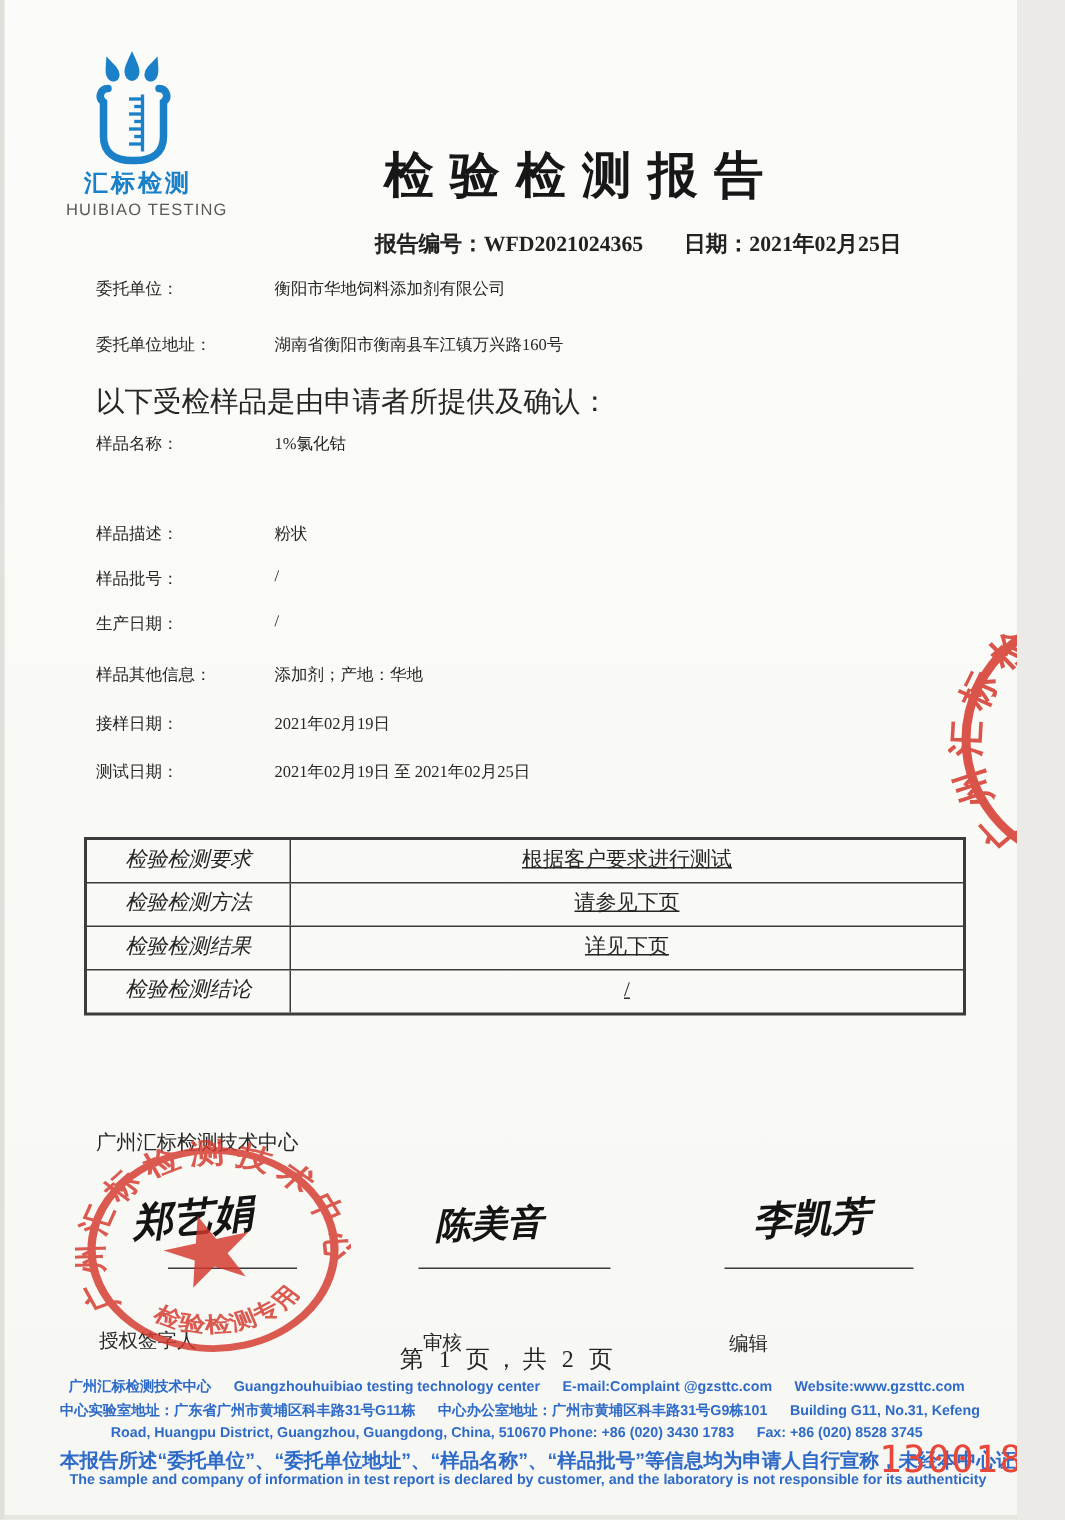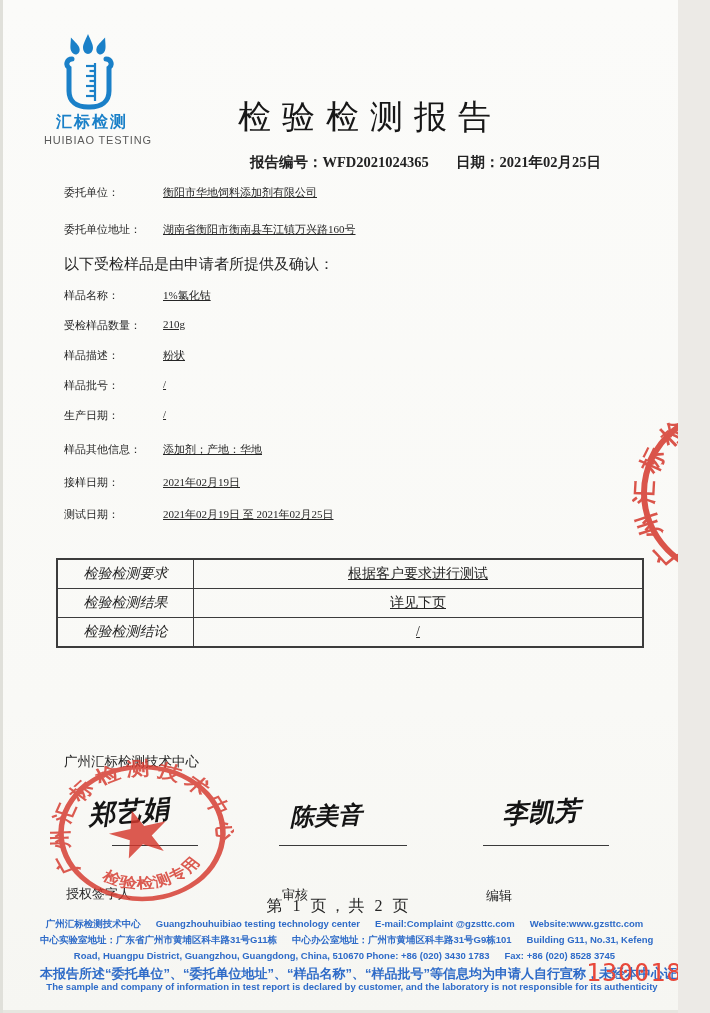--- a/index.html
+++ b/index.html
@@ -6,27 +6,27 @@
   body{width:710px;height:1013px;background:#eceae6;font-family:"Liberation Serif","DejaVu Serif",serif;}
   .page{position:relative;width:678px;height:1013px;overflow:hidden;color:#2b2b2b;
         background:linear-gradient(180deg,#fbfbf9 0%,#f9f9f6 70%,#f6f6f2 100%);
         box-shadow:inset 3px 0 0 #e0e0da, inset 0 -3px 0 #e6e6e0;}
   .abs{position:absolute;}
   
   .logo-cn{position:absolute;left:56px;top:112px;font-size:16px;font-weight:bold;color:#1a80c8;
            letter-spacing:2px;font-family:"Liberation Sans",sans-serif;}
   .logo-en{position:absolute;left:44px;top:134px;font-size:11px;color:#5a5a5a;letter-spacing:.8px;
            font-family:"Liberation Sans",sans-serif;}
-  .title{position:absolute;left:238px;top:95px;font-size:33px;font-weight:normal;letter-spacing:11px;color:#171717;}
+  .title{position:absolute;left:256px;top:95px;font-size:33px;font-weight:bold;letter-spacing:11px;color:#171717;}
   .rline{position:absolute;top:153px;font-size:14.5px;font-weight:bold;color:#222;}
   
   .frow{position:absolute;left:64px;width:620px;font-size:11px;color:#262626;}
   .flabel{display:inline-block;}
-  .fvalue{position:absolute;left:99px;white-space:nowrap;text-decoration:underline;}
-  .note{position:absolute;left:64px;top:255px;font-size:15px;color:#262626;}
+  .fvalue{position:absolute;left:119px;white-space:nowrap;}
+  .note{position:absolute;left:64px;top:255px;font-size:19px;color:#262626;}
   
   .qtable{position:absolute;left:56px;top:558px;width:584px;border:2px solid #3c3c3c;background:transparent;}
   .trow{display:flex;height:28px;border-top:1px solid #3c3c3c;font-size:14px;color:#262626;}
   .trow:first-child{border-top:none;}
   .tl{width:135px;border-right:1px solid #3c3c3c;text-align:center;line-height:28px;font-style:italic;}
   .tv{flex:1;text-align:center;line-height:28px;text-decoration:underline;}
   
   .org{position:absolute;left:64px;top:753px;font-size:13.5px;color:#262626;}
   .sig{position:absolute;font-style:italic;font-weight:bold;color:#141414;white-space:nowrap;
        font-family:"DejaVu Serif",serif;}
@@ -69,32 +69,35 @@
   <div class="logo-en">HUIBIAO TESTING</div>
 
   <div class="title">检验检测报告</div>
   <div class="rline" style="left:250px"><span>报告编号：</span><span>WFD2021024365</span></div>
   <div class="rline" style="left:456px"><span>日期：</span><span>2021年02月25日</span></div>
 
   <div class="frow" style="top:185px"><span class="flabel">委托单位：</span><span class="fvalue">衡阳市华地饲料添加剂有限公司</span></div>
   <div class="frow" style="top:222px"><span class="flabel">委托单位地址：</span><span class="fvalue">湖南省衡阳市衡南县车江镇万兴路160号</span></div>
   <div class="note">以下受检样品是由申请者所提供及确认：</div>
   <div class="frow" style="top:288px"><span class="flabel">样品名称：</span><span class="fvalue">1%氯化钴</span></div>
-  <div class="frow" style="top:318px"><span class="flabel">受检样品数量：</span><span class="fvalue">210g</span></div>
   <div class="frow" style="top:348px"><span class="flabel">样品描述：</span><span class="fvalue">粉状</span></div>
   <div class="frow" style="top:378px"><span class="flabel">样品批号：</span><span class="fvalue">/</span></div>
   <div class="frow" style="top:408px"><span class="flabel">生产日期：</span><span class="fvalue">/</span></div>
   <div class="frow" style="top:442px"><span class="flabel">样品其他信息：</span><span class="fvalue">添加剂；产地：华地</span></div>
   <div class="frow" style="top:475px"><span class="flabel">接样日期：</span><span class="fvalue">2021年02月19日</span></div>
   <div class="frow" style="top:507px"><span class="flabel">测试日期：</span><span class="fvalue">2021年02月19日  至  2021年02月25日</span></div>
 
   <div class="qtable">
     <div class="trow">
         <div class="tl">检验检测要求</div>
         <div class="tv">根据客户要求进行测试</div>
+      </div>
+    <div class="trow">
+        <div class="tl">检验检测方法</div>
+        <div class="tv">请参见下页</div>
       </div>
     <div class="trow">
         <div class="tl">检验检测结果</div>
         <div class="tv">详见下页</div>
       </div>
     <div class="trow">
         <div class="tl">检验检测结论</div>
         <div class="tv">/</div>
       </div>
   </div>

